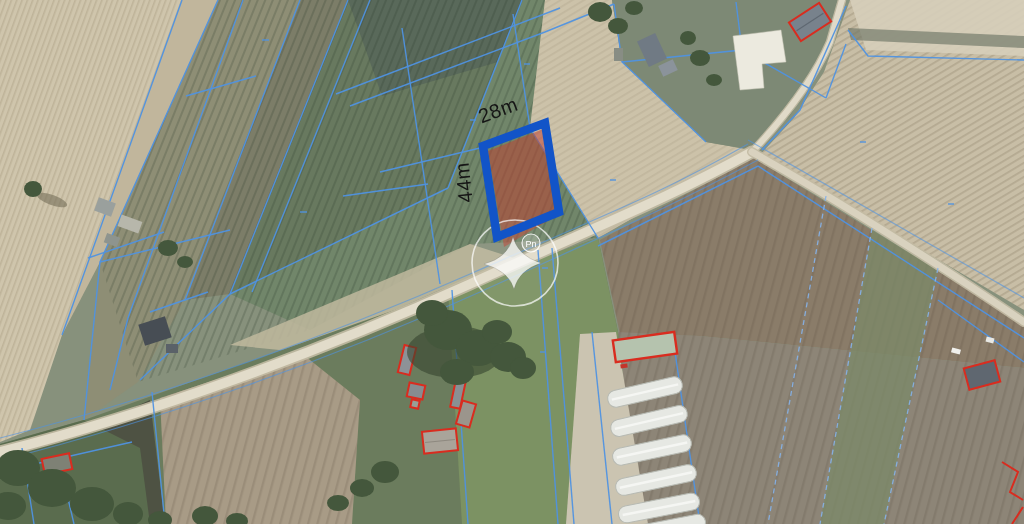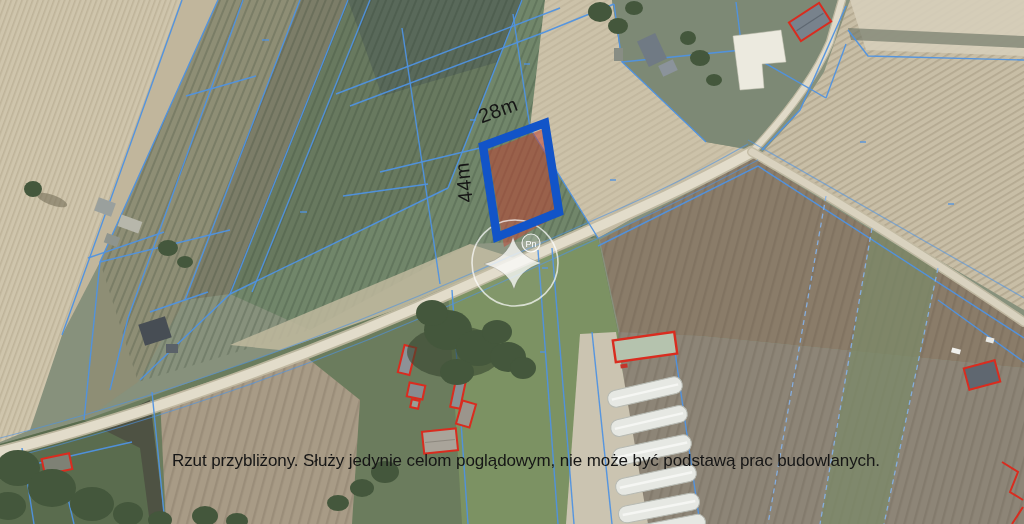--- a/index.html
+++ b/index.html
@@ -285,15 +285,14 @@
     <circle cx="515" cy="263" r="43" fill="rgba(255,255,255,0.05)" stroke="rgba(255,255,255,0.7)" stroke-width="1.6"></circle>
     <path d="M513,237 Q508,258 484,264 Q509,271 514,289 Q519,270 541,263 Q518,256 513,237 Z" fill="rgba(250,250,248,0.78)" stroke="rgba(110,110,105,0.35)" stroke-width="0.7"></path>
     <polygon class="hl-frame" points="483,146 545,123 559,212 497,237"></polygon>
     <circle cx="531" cy="243" r="9" fill="rgba(255,255,255,0.2)" stroke="rgba(255,255,255,0.85)" stroke-width="1.2"></circle>
     <text class="pn-text" x="531" y="246.5" text-anchor="middle">Pn</text>
   </g>
 </svg>
 
 <div class="dim-label dim-w">28m</div>
 <div class="dim-label dim-h">44m</div>
-<div class="disclaimer">Rzut przybliżony. Służy jedynie celom poglądowym, nie może być podstawą prac budowlanych.</div>
 
 </div>
 
 </body></html>

